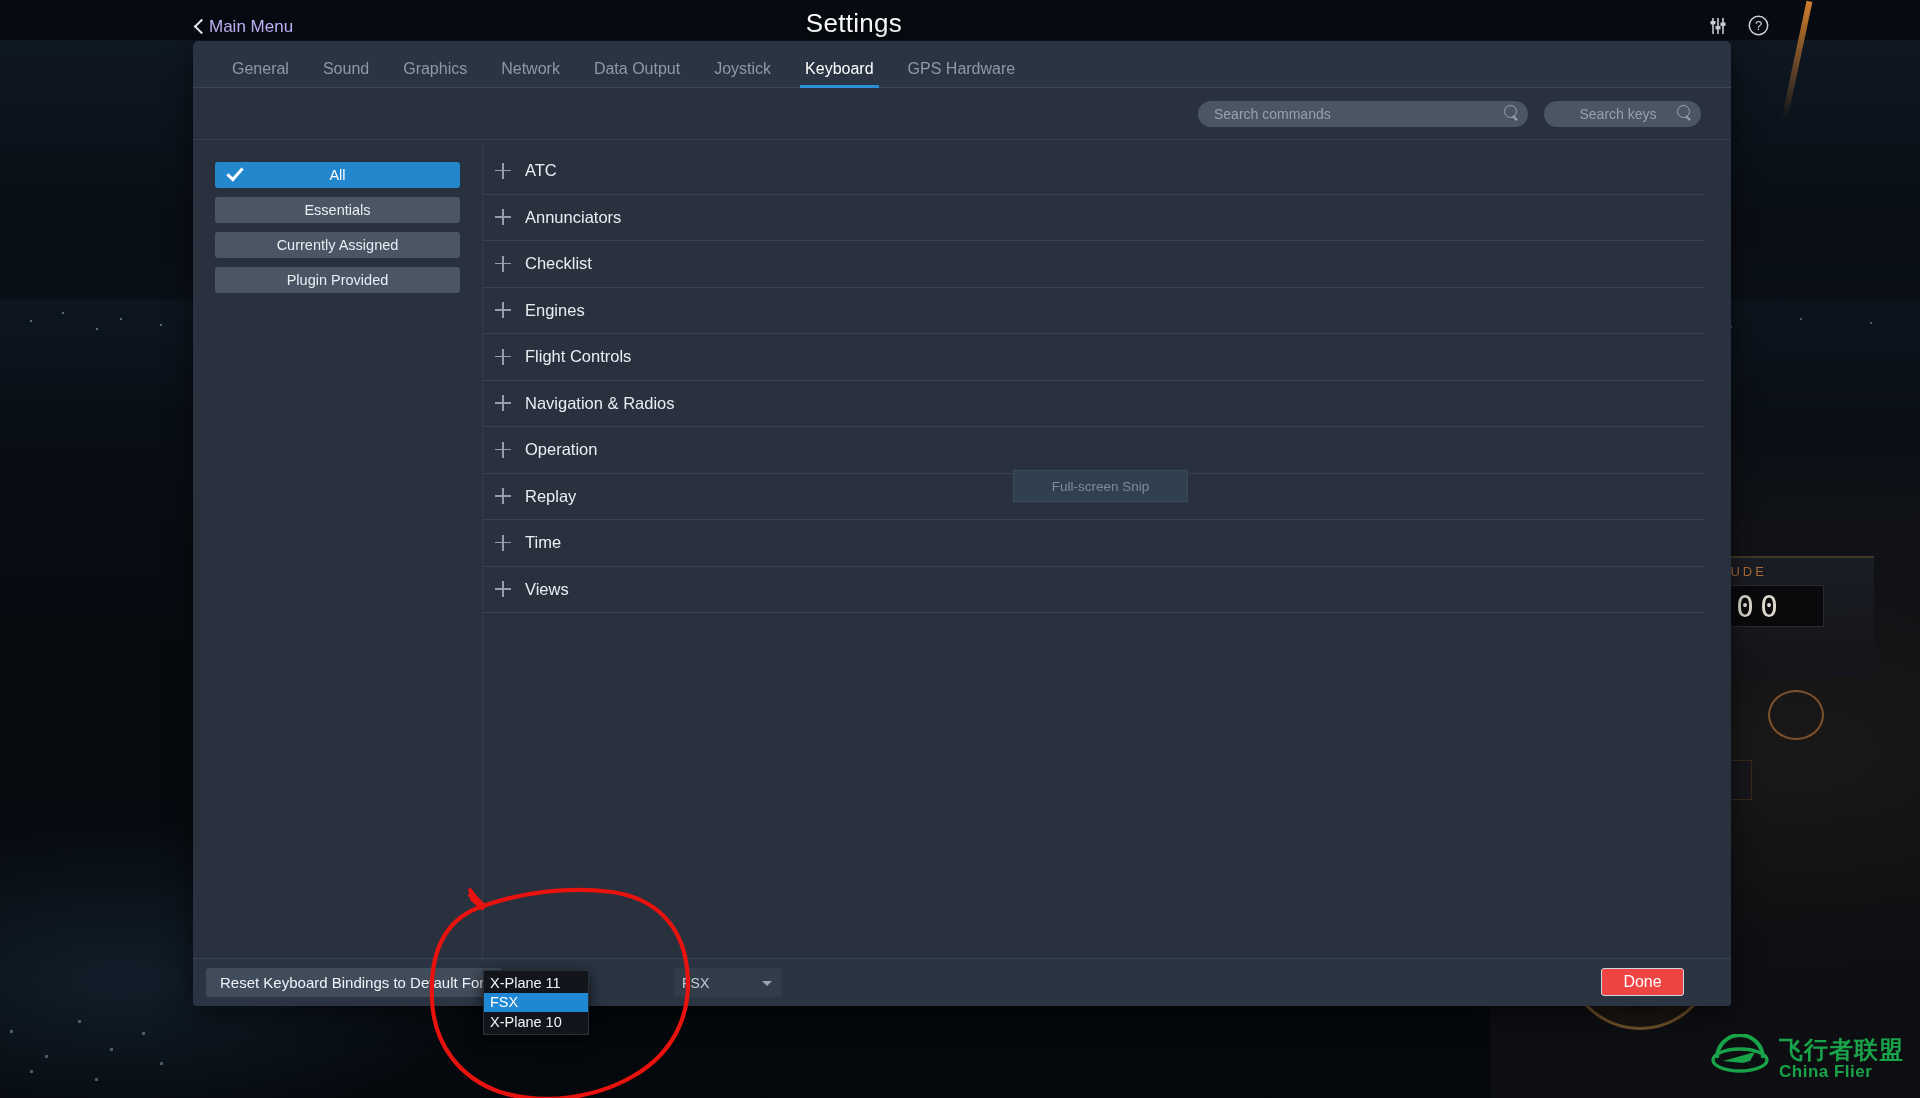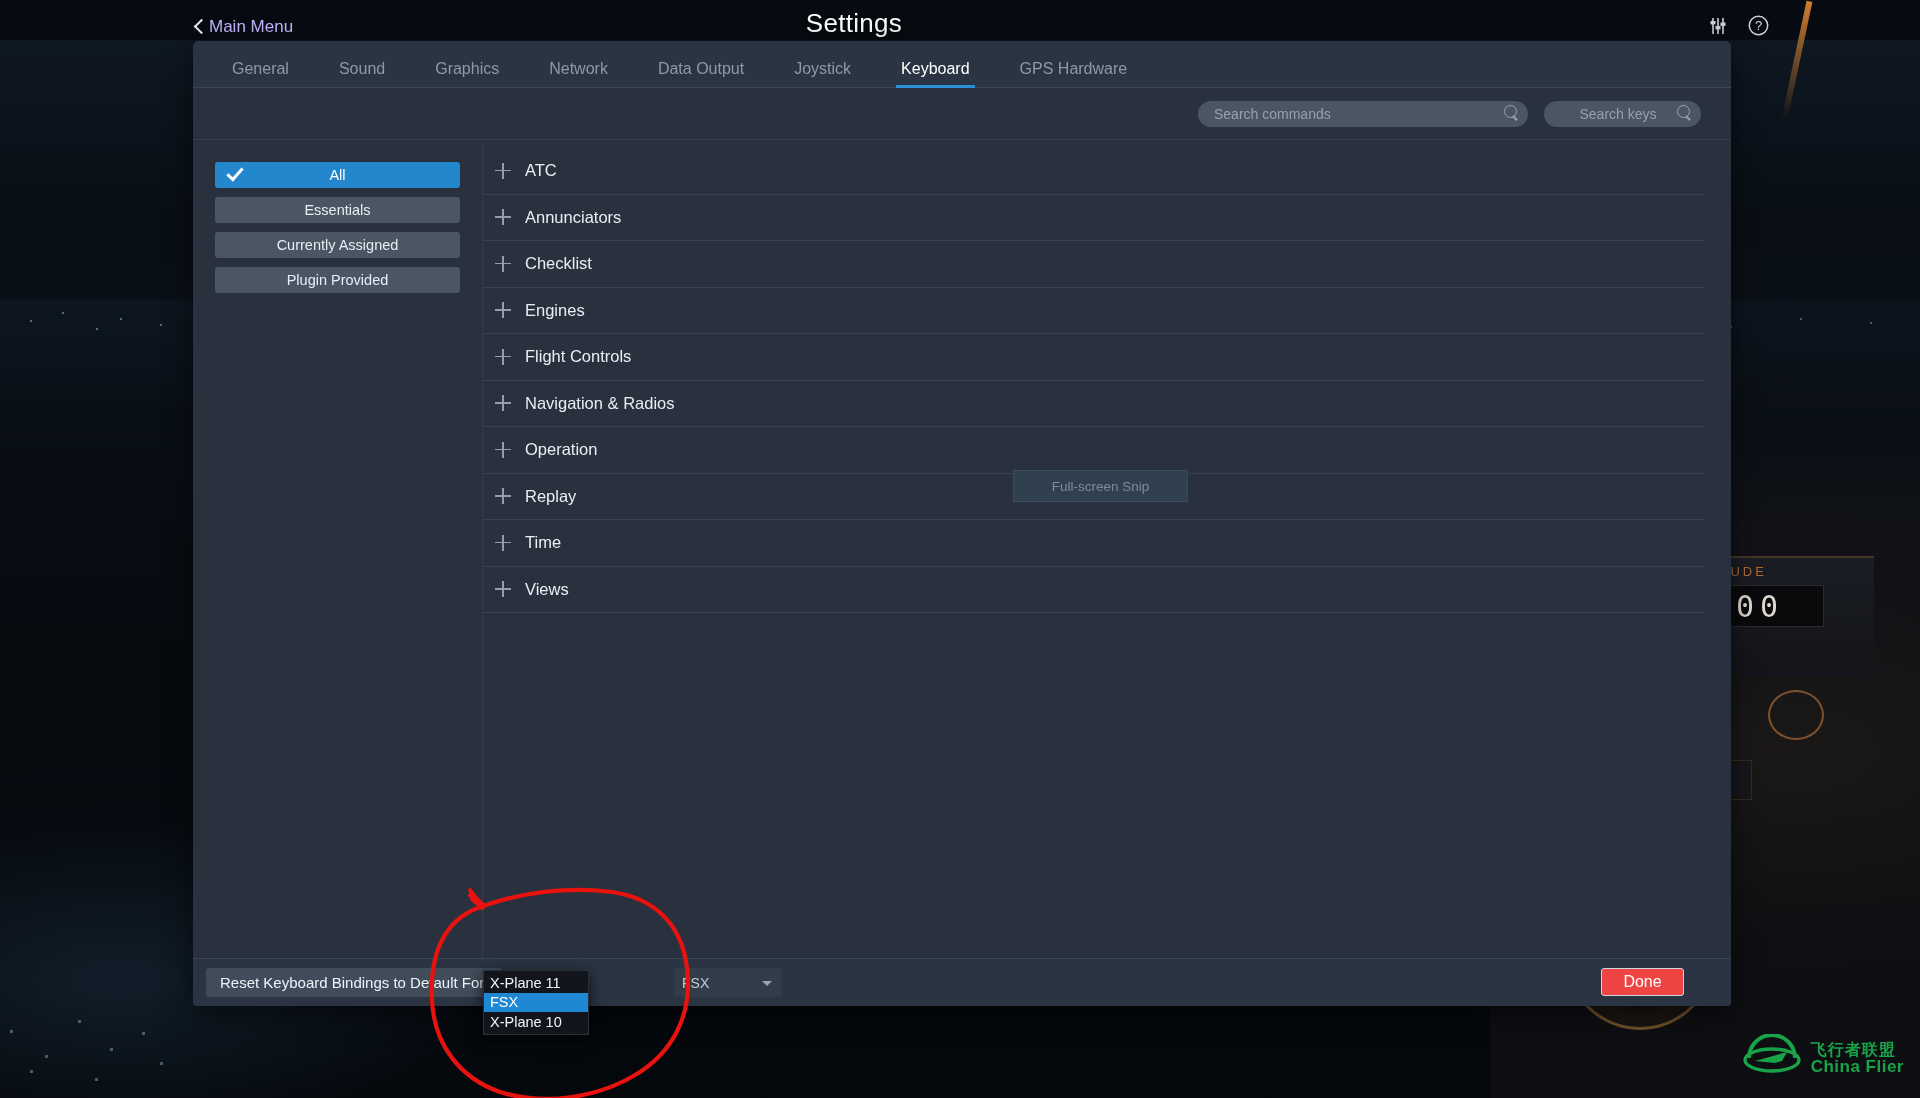--- a/index.html
+++ b/index.html
@@ -129,21 +129,21 @@
     width: 1538px; height: 965px;
     background: #2a3442;
     border-radius: 6px 6px 4px 4px;
     box-shadow: 0 6px 28px rgba(0,0,0,.55);
     overflow: hidden;
   }
   .tabs-row {
     position: relative;
     height: 47px;
     padding-left: 22px;
-    display: flex; align-items: flex-end; gap: 16px;
+    display: flex; align-items: flex-end; gap: 0px;
     border-bottom: 1px solid #3b4654;
     background: #2a3442;
   }
   .tab {
     position: relative;
     padding: 0 17px 9px 17px;
     color: #8e99a6; font-size: 16px; cursor: pointer;
     white-space: nowrap;
   }
   .tab.active { color: #ffffff; }
@@ -316,21 +316,21 @@
 
   
   .annot { position: absolute; left: 0; top: 0; width: 1920px; height: 1098px; z-index: 70; pointer-events: none; }
 
   
   .watermark {
     position: absolute; right: 16px; bottom: 14px;
     display: flex; align-items: center; gap: 8px; z-index: 55;
   }
   .wm-text { line-height: 1.05; }
-  .wm-cn { color: #19a349; font-size: 16px; font-weight: bold; letter-spacing: 1px; }
+  .wm-cn { color: #19a349; font-size: 24px; font-weight: bold; letter-spacing: 1px; }
   .wm-en { color: #19a349; font-size: 17px; font-weight: bold; letter-spacing: .5px; }
 </style>
 </head>
 <body>
 
 <div id="root">
 
   <div class="bg">
     <div class="bg-band bg-b1"></div>
     <div class="bg-band bg-b2"></div>

